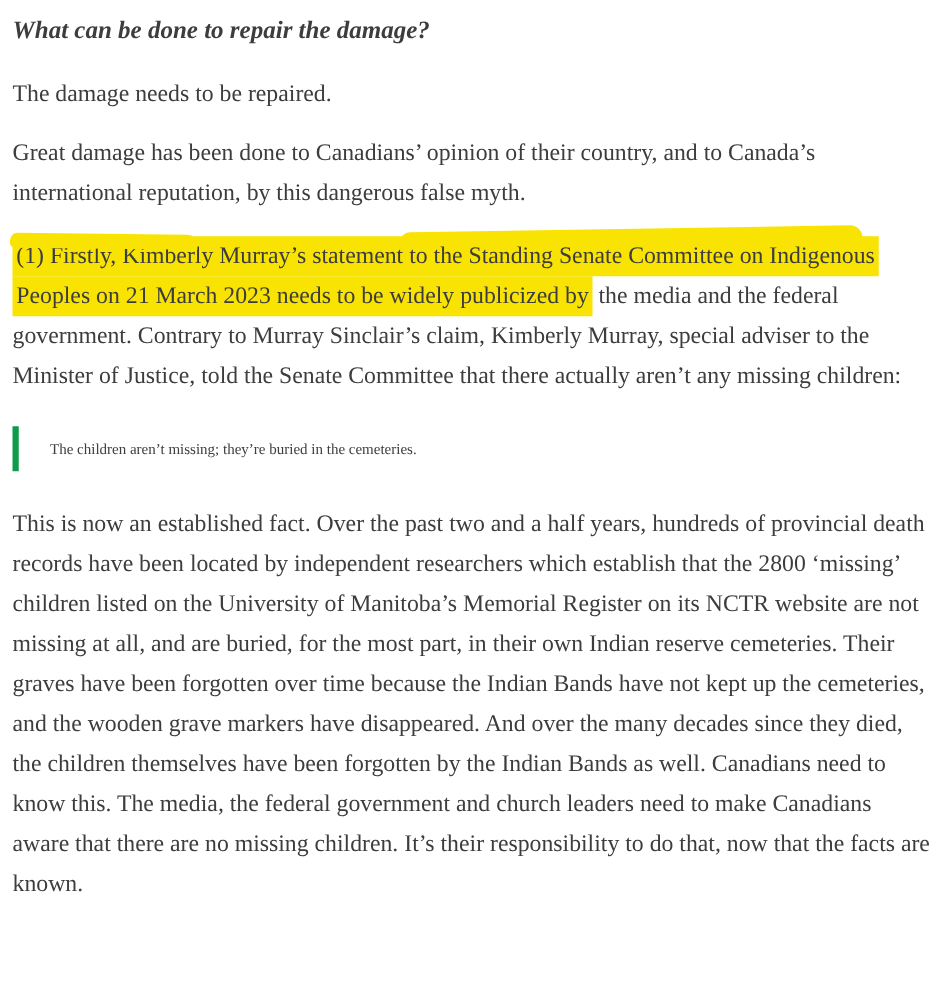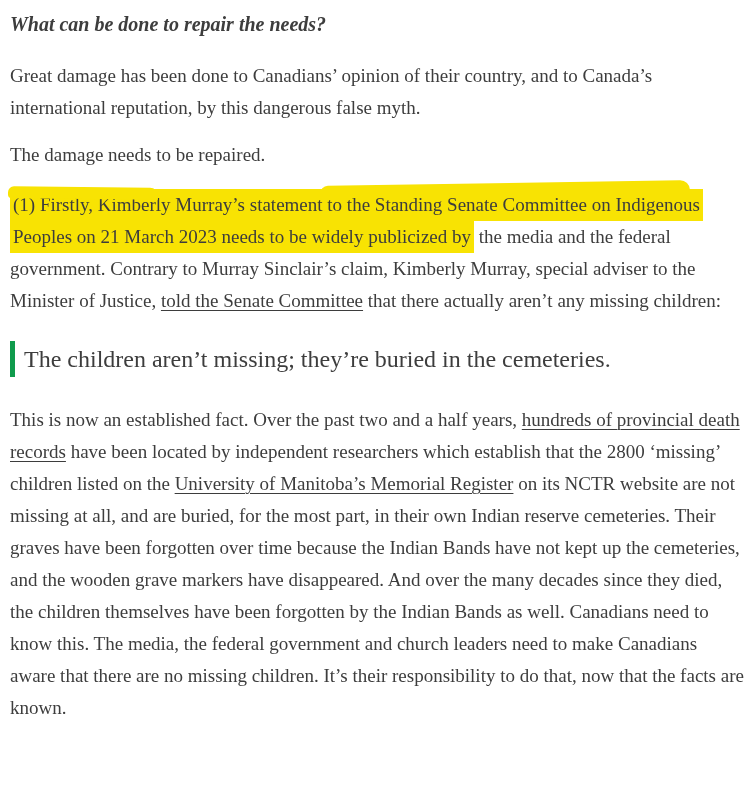--- a/index.html
+++ b/index.html
@@ -26,21 +26,20 @@
     font-weight: 700;
     color: var(--text, #3d3d3d);
   }
   p {
     margin: 0 0 15px 0;
     font-size: 19px;
     line-height: 32px;
   }
   a.link {
     color: var(--text, #3d3d3d);
-    text-decoration: underline;
     text-underline-offset: 3px;
     text-decoration-thickness: 1px;
     cursor: pointer;
   }
   strong { font-weight: 400; color: var(--text, #3d3d3d); }
 
   
   .p-highlight { position: relative; margin-top: 18px; }
   .p-highlight > span, .p-highlight > a, .p-highlight > strong {
     position: relative; 
@@ -70,36 +69,36 @@
     border-radius: 6px 8px 0 4px;
   }
   .hl {
     background: var(--highlight, #f8e303);
     padding: 5px 3px 6px 3px;
     -webkit-box-decoration-break: clone;
     box-decoration-break: clone;
   }
   blockquote.quote {
     margin: 24px 0 27px 0;
-    padding: 2px 0 2px 9px;
+    padding: 2px 0 2px 25px;
     border-left: 5px solid var(--quote-bar, #0f9b4c);
-    font-size: 24px;
+    font-size: 12px;
     line-height: 32px;
   }
 </style>
 </head>
 <body style="background: rgb(255, 255, 255);">
 
 <div class="article">
 
-  <h3 class="section-heading">What can be done to repair the needs?</h3>
+  <h3 class="section-heading">What can be done to repair the damage?</h3>
+
+  <p>The damage needs to be repaired.</p>
 
   <p>Great damage has been done to Canadians’ opinion of their country, and to Canada’s international reputation, by this dangerous false myth.</p>
-
-  <p>The damage needs to be repaired.</p>
 
 
   <p class="p-highlight"><span class="hl">(1) Firstly, Kimberly Murray’s statement to the Standing Senate Committee on Indigenous Peoples on 21 March 2023 needs to be widely publicized by</span><span> the media and the federal government. Contrary to Murray Sinclair’s claim, Kimberly Murray, special adviser to the Minister of Justice, </span><a class="link">told the Senate Committee</a><span> that there actually </span><strong>aren’t</strong><span> any missing children:</span></p>
 
   <blockquote class="quote"><span>The children aren’t missing; they’re buried in the cemeteries.</span></blockquote>
 
   <p><span>This is now an established fact. Over the past two and a half years, </span><a class="link">hundreds of provincial death records</a><span> have been located by independent researchers which establish that the 2800 ‘missing’ children listed on the </span><a class="link">University of Manitoba’s Memorial Register</a><span> on its NCTR website are not missing at all, and are buried, for the most part, in their own Indian reserve cemeteries. Their graves have been forgotten over time because the Indian Bands have not kept up the cemeteries, and the wooden grave markers have disappeared. And over the many decades since they died, the children themselves have been forgotten by the Indian Bands as well. Canadians need to know this. </span><strong>The media, the federal government and church leaders need to make Canadians aware that there are no missing children.</strong><span> It’s their responsibility to do that, now that the facts are known.</span></p>
 
 </div>
 

